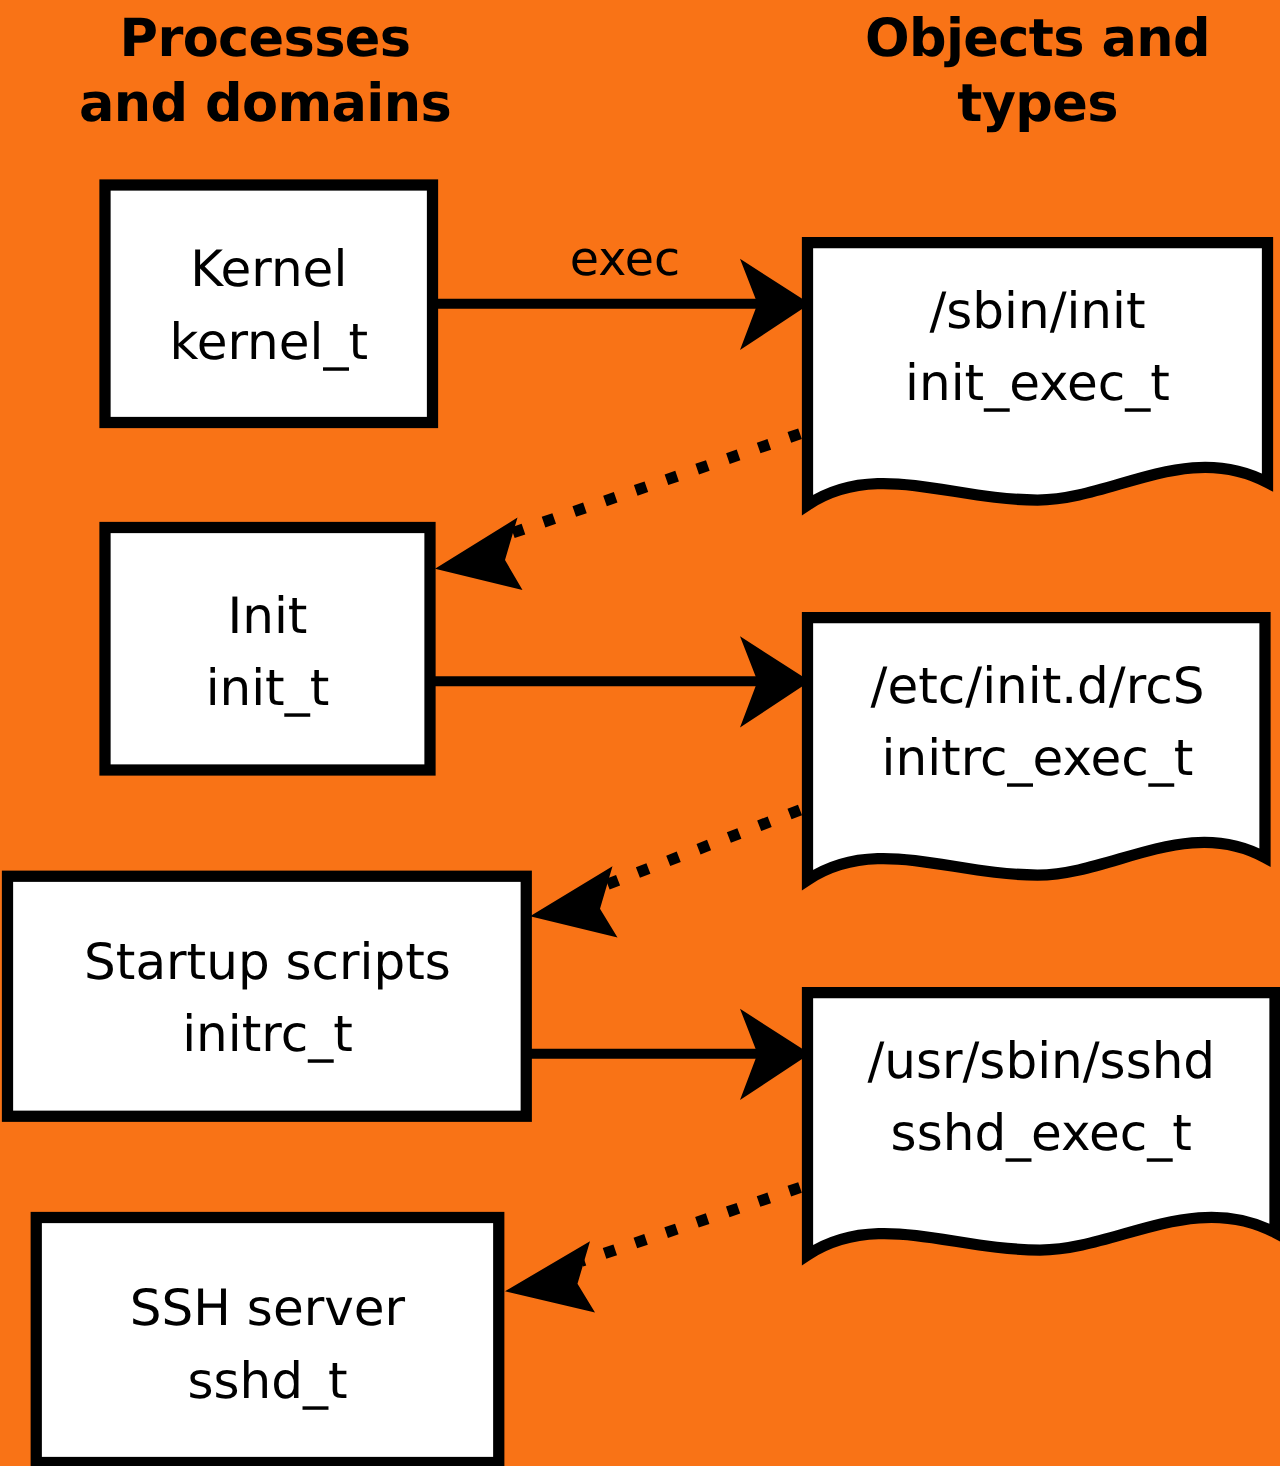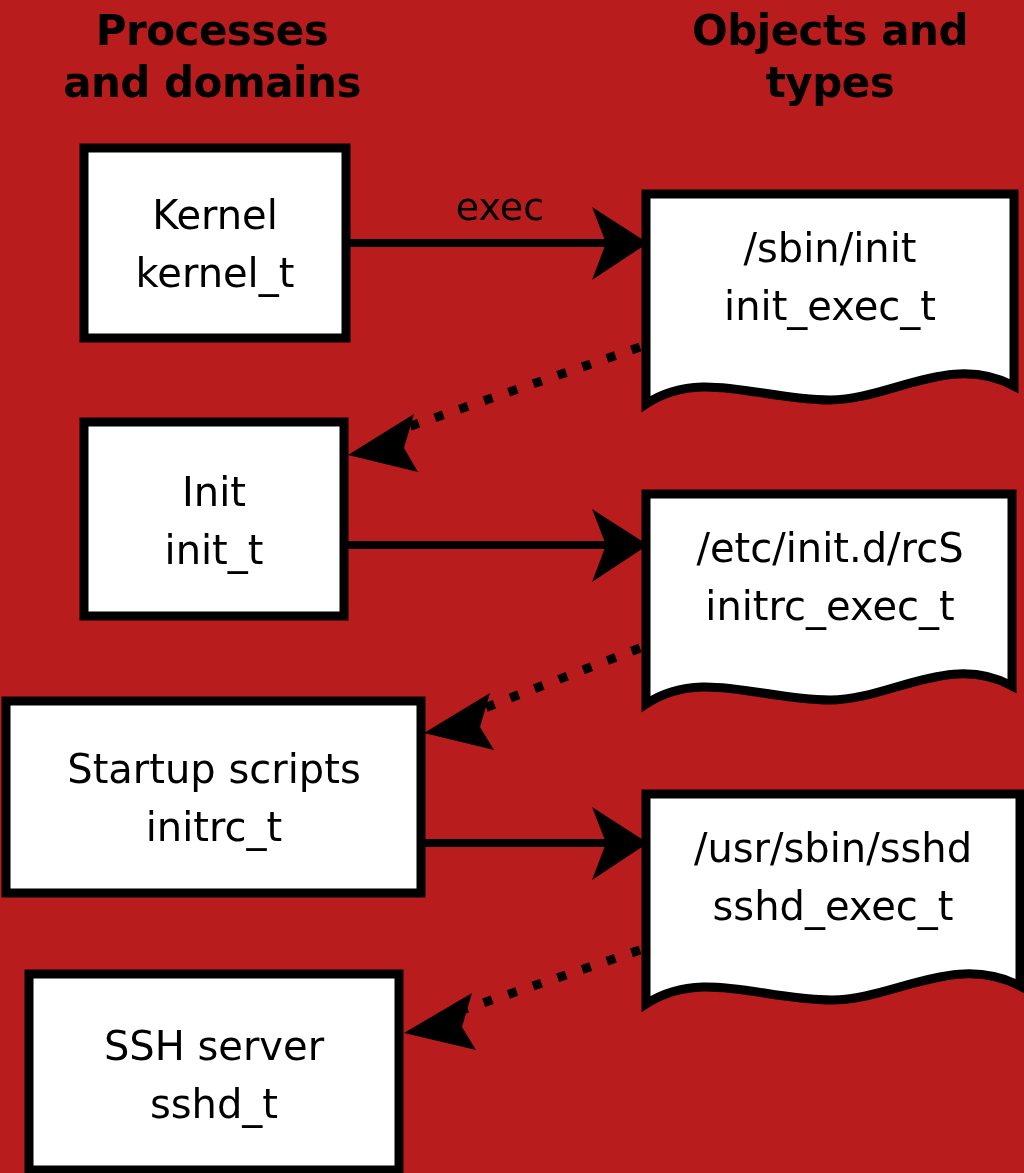--- a/index.html
+++ b/index.html
@@ -7,21 +7,21 @@
     padding: 0;
     background: #ffffff;
   }
   body {
     font-family: "DejaVu Sans", sans-serif;
   }
   #canvas {
     position: relative;
     width: 1024px;
     height: 1173px;
-    background: #b91c1c;
+    background: #f97316;
     overflow: hidden;
   }
   svg.diagram {
     position: absolute;
     top: 0;
     left: 0;
     width: 1024px;
     height: 1173px;
     display: block;
   }

